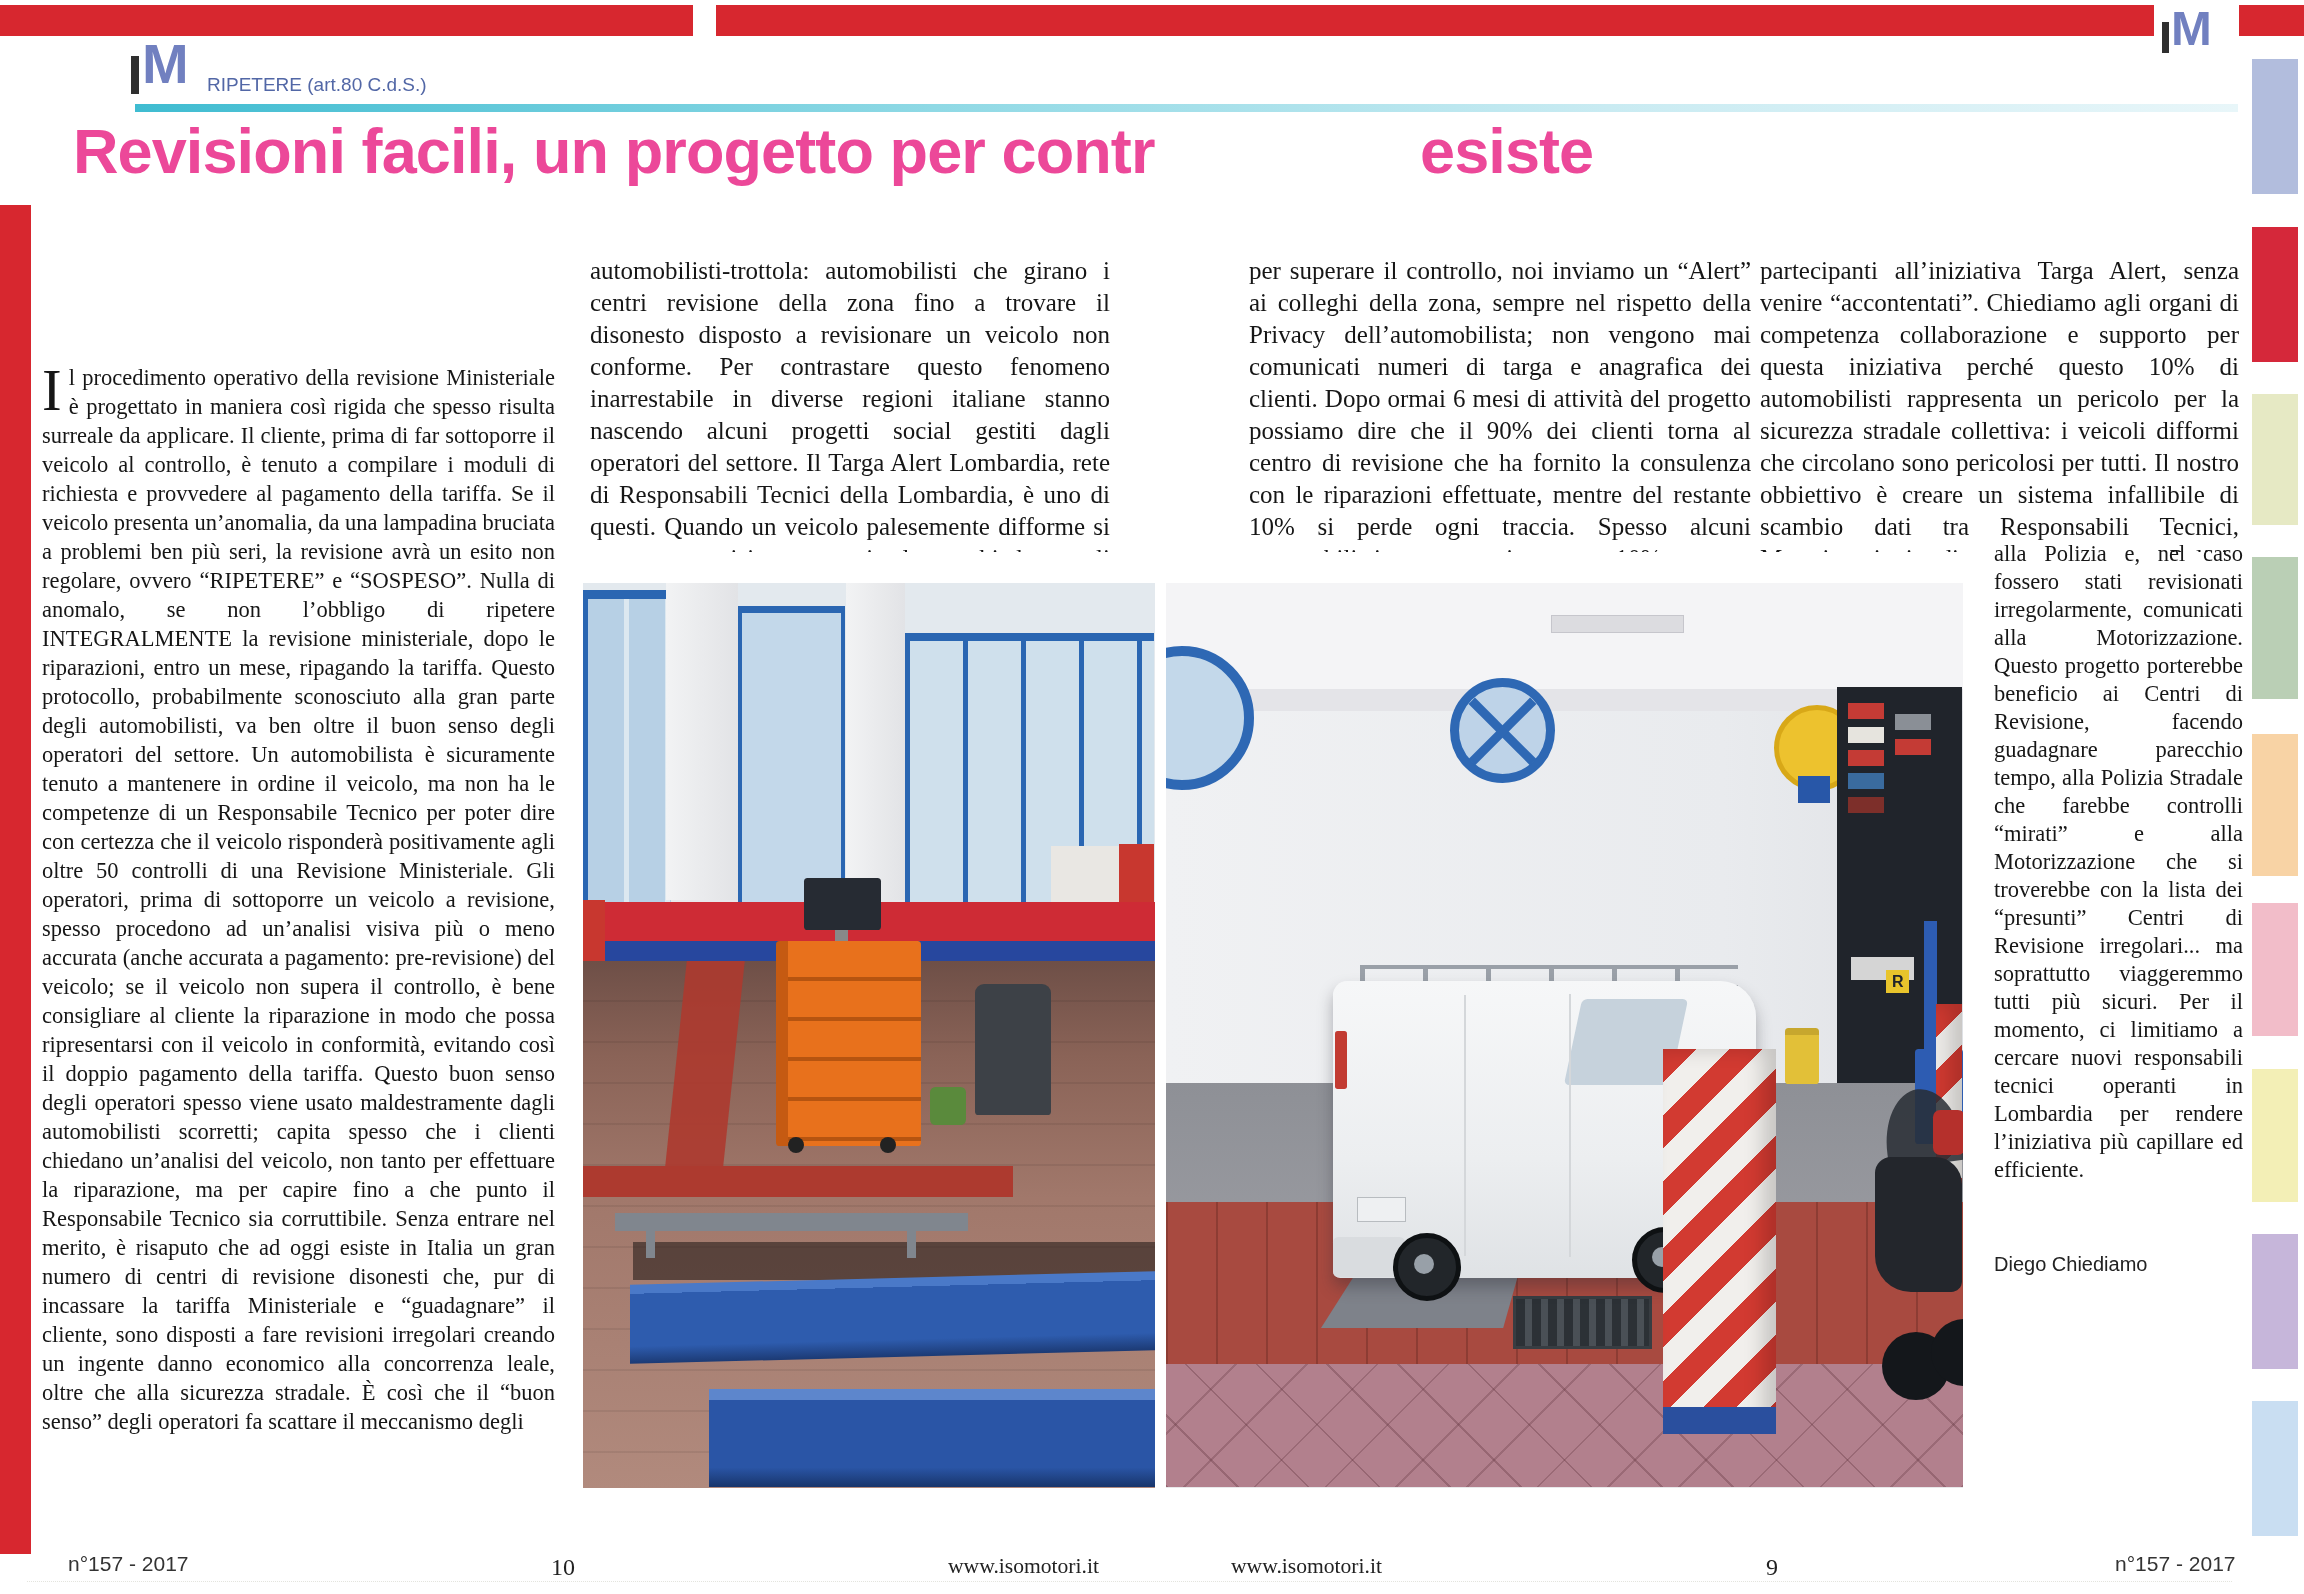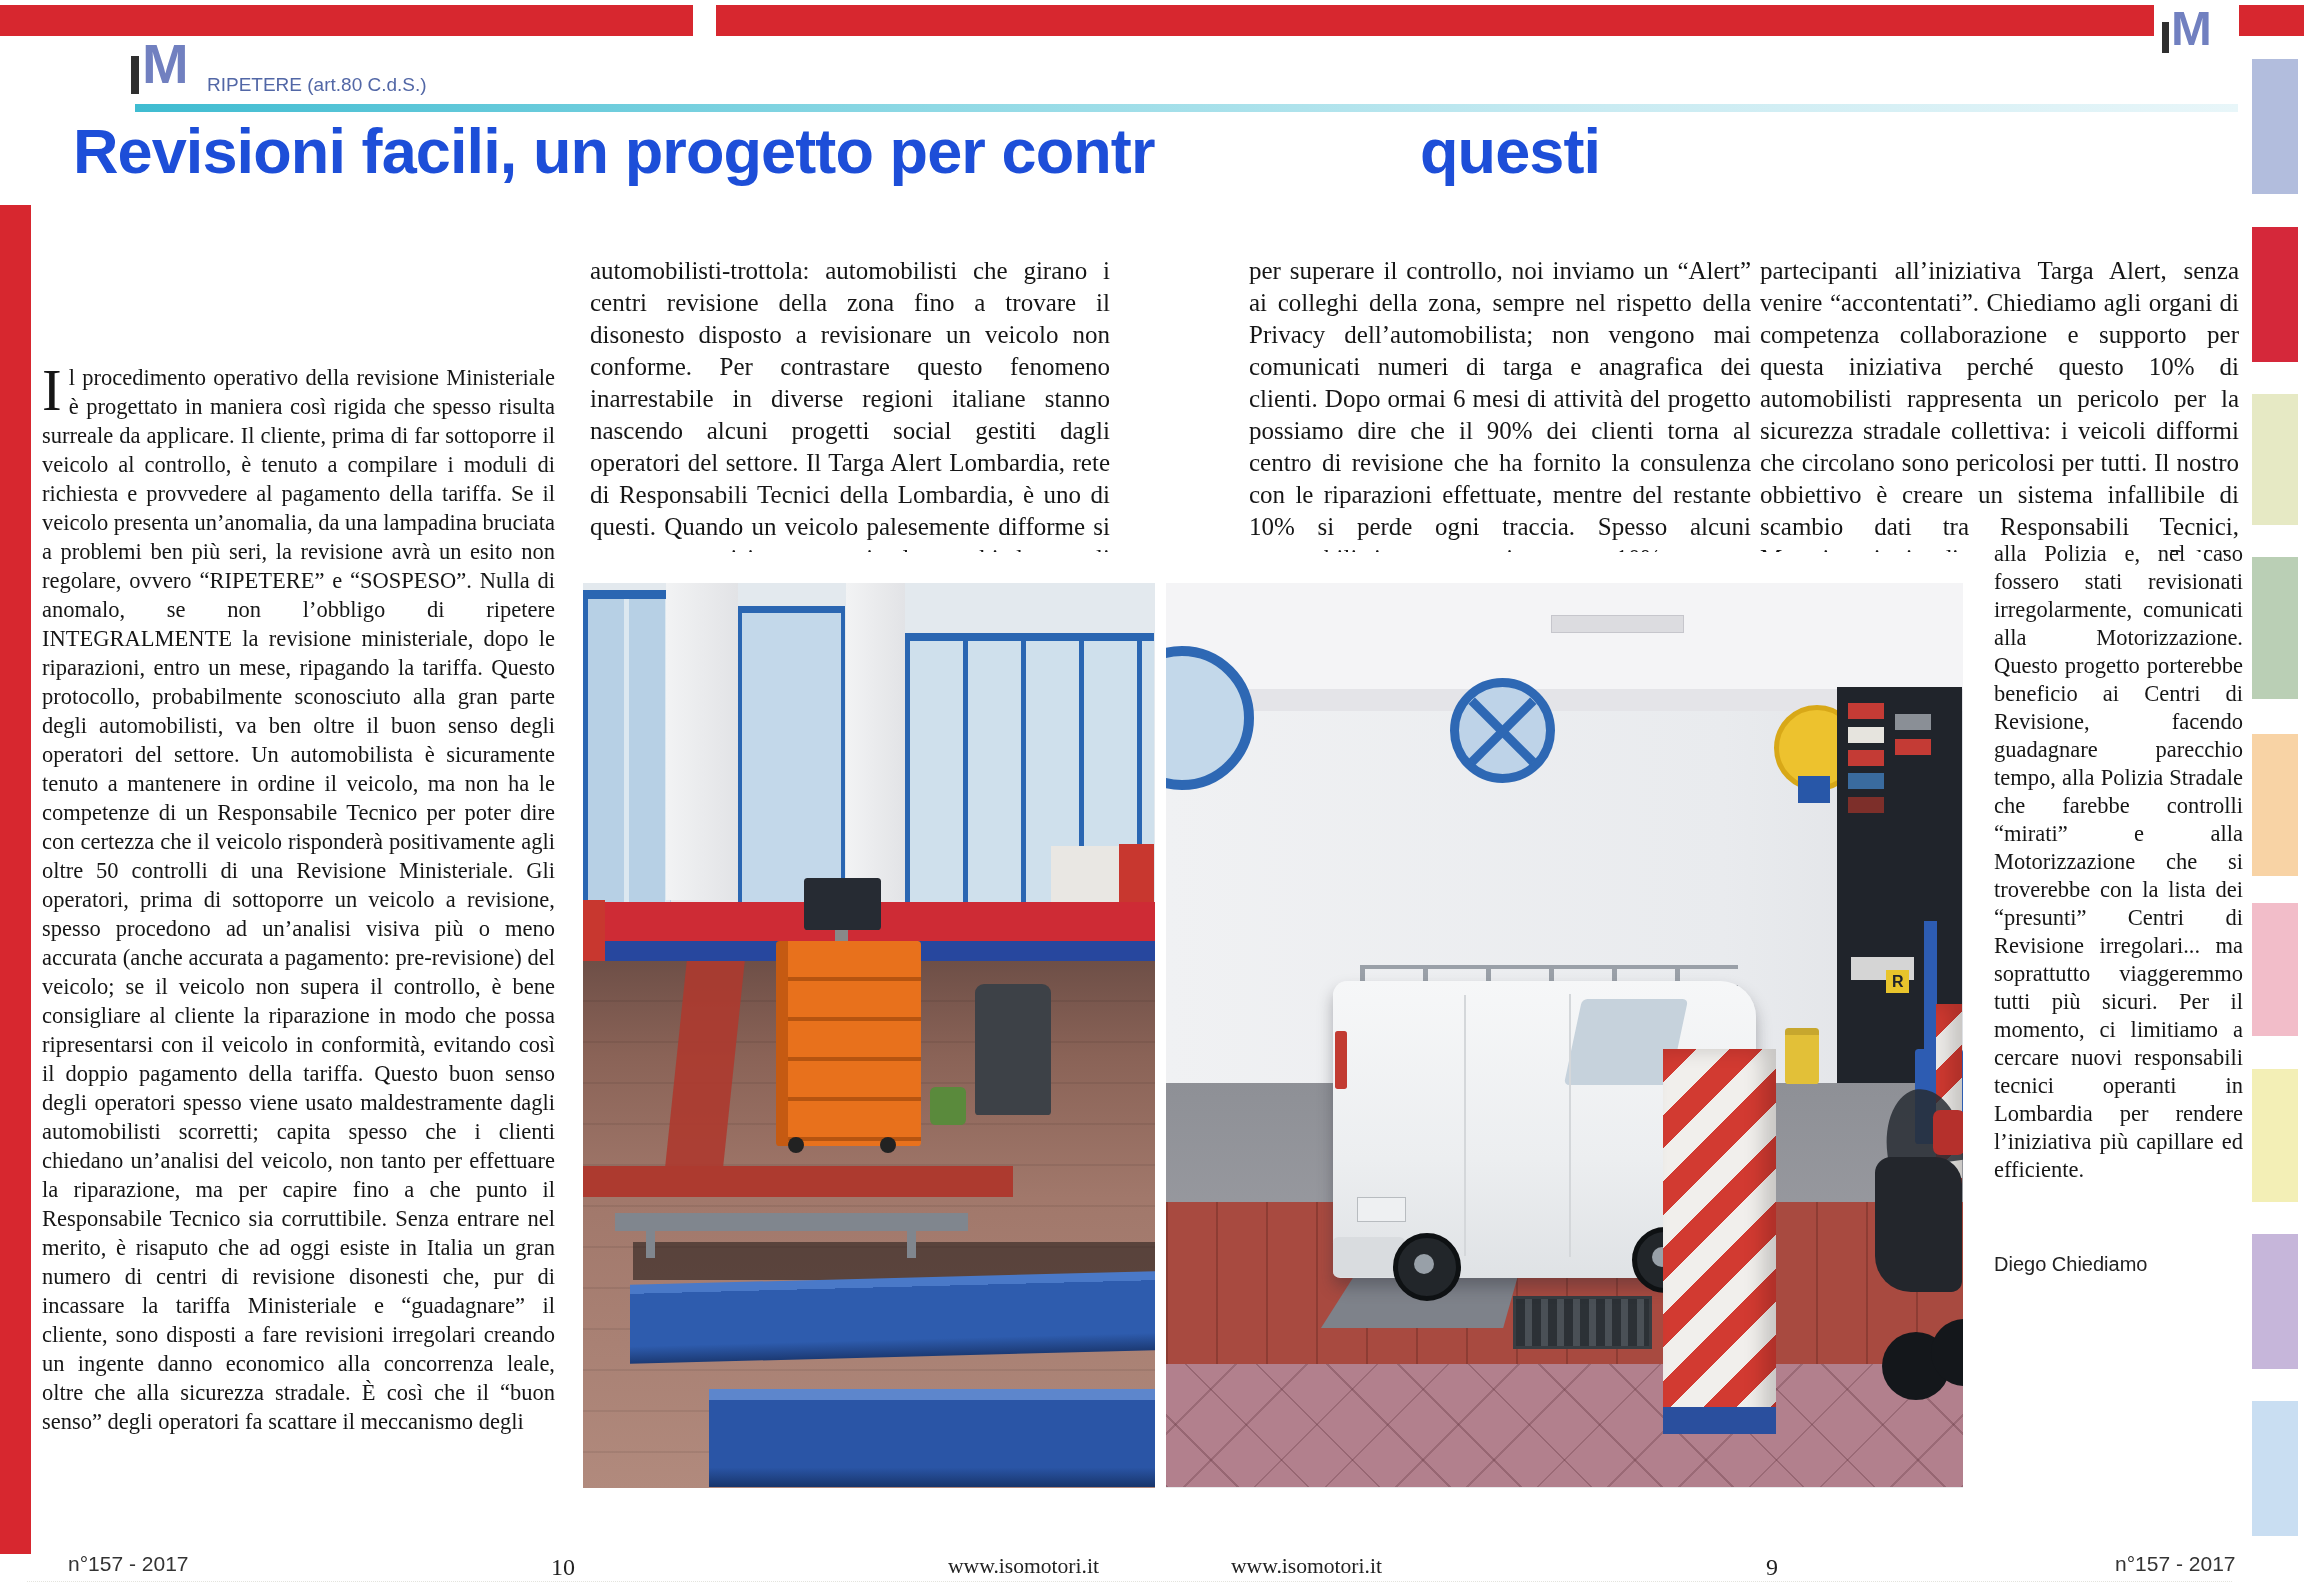--- a/index.html
+++ b/index.html
@@ -8,21 +8,21 @@
   .abs{position:absolute;}
   .sans{font-family:"Liberation Sans",sans-serif;}
   .just{text-align:justify;text-justify:inter-word;}
 
   
   .redbar{background:#d7272f;height:31px;top:4.5px;}
   .logo-i{background:#2f2f2f;}
   .logo-m{font-family:"Liberation Sans",sans-serif;font-weight:bold;color:#7180c0;line-height:1;}
   .teal-rule{background:linear-gradient(90deg,#3fbcd1 0%,#8fd9e5 38%,#c9ebf2 70%,#e8f6f9 100%);}
   .title{font-family:"Liberation Sans",sans-serif;font-weight:bold;font-size:63px;line-height:72px;
-         color:#1d4ed8;letter-spacing:-0.9px;white-space:nowrap;}
+         color:#ec4899;letter-spacing:-0.9px;white-space:nowrap;}
 
   
   .subhead{font-weight:bold;font-size:25px;line-height:28px;}
   .bodytxt{font-size:25px;line-height:32px;}
   .col1txt{font-size:22.5px;line-height:29px;}
   .dropcap{float:left;font-size:59px;line-height:50px;padding:1.8px 7.2px 0 0;}
   .author{font-size:20px;color:#222;}
 
   
   .fissue{font-size:21px;color:#333;}
@@ -112,21 +112,21 @@
 
   <div class="abs logo-i" style="left:131px;top:56px;width:8px;height:38px;"></div>
   <div class="abs logo-m" style="left:142px;top:36px;font-size:56px;">M</div>
   <div class="abs sans" style="left:207px;top:74px;font-size:19px;color:#5267a6;">RIPETERE (art.80 C.d.S.)</div>
   <div class="abs teal-rule" style="left:135px;top:104px;width:2103px;height:8px;"></div>
 
   <div class="abs logo-i" style="left:2162px;top:21.6px;width:7.2px;height:31px;"></div>
   <div class="abs logo-m" style="left:2171px;top:3.6px;font-size:49px;">M</div>
 
   <div class="abs title" style="left:73px;top:115px;">Revisioni facili, un progetto per contr</div>
-  <div class="abs title" style="left:1420px;top:115px;">questi</div>
+  <div class="abs title" style="left:1420px;top:115px;">esiste</div>
 
   <div class="abs col1txt just" style="left:42px;top:363px;width:513px;height:1177px;overflow:hidden;">
     <span class="dropcap">I</span><span>l procedimento operativo della revisione Ministeriale è progettato in maniera così rigida che spesso risulta surreale da applicare. Il cliente, prima di far sottoporre il veicolo al controllo, è tenuto a compilare i moduli di richiesta e provvedere al pagamento della tariffa. Se il veicolo presenta un’anomalia, da una lampadina bruciata a problemi ben più seri, la revisione avrà un esito non regolare, ovvero “RIPETERE” e “SOSPESO”. Nulla di anomalo, se non l’obbligo di ripetere INTEGRALMENTE la revisione ministeriale, dopo le riparazioni, entro un mese, ripagando la tariffa. Questo protocollo, probabilmente sconosciuto alla gran parte degli automobilisti, va ben oltre il buon senso degli operatori del settore. Un automobilista è sicuramente tenuto a mantenere in ordine il veicolo, ma non ha le competenze di un Responsabile Tecnico per poter dire con certezza che il veicolo risponderà positivamente agli oltre 50 controlli di una Revisione Ministeriale. Gli operatori, prima di sottoporre un veicolo a revisione, spesso procedono ad un’analisi visiva più o meno accurata (anche accurata a pagamento: pre-revisione) del veicolo; se il veicolo non supera il controllo, è bene consigliare al cliente la riparazione in modo che possa ripresentarsi con il veicolo in conformità, evitando così il doppio pagamento della tariffa. Questo buon senso degli operatori spesso viene usato maldestramente dagli automobilisti scorretti; capita spesso che i clienti chiedano un’analisi del veicolo, non tanto per effettuare la riparazione, ma per capire fino a che punto il Responsabile Tecnico sia corruttibile. Senza entrare nel merito, è risaputo che ad oggi esiste in Italia un gran numero di centri di revisione disonesti che, pur di incassare la tariffa Ministeriale e “guadagnare” il cliente, sono disposti a fare revisioni irregolari creando un ingente danno economico alla concorrenza leale, oltre che alla sicurezza stradale. È così che il “buon senso” degli operatori fa scattare il meccanismo degli</span>
   </div>
 
   <div class="abs bodytxt just" style="left:590px;top:255px;width:520px;height:297px;overflow:hidden;">automobilisti-trottola: automobilisti che girano i centri revisione della zona fino a trovare il disonesto disposto a revisionare un veicolo non conforme. Per contrastare questo fenomeno inarrestabile in diverse regioni italiane stanno nascendo alcuni progetti social gestiti dagli operatori del settore. Il Targa Alert Lombardia, rete di Responsabili Tecnici della Lombardia, è uno di questi. Quando un veicolo palesemente difforme si presenta a revisione, magari solo per chiedere quali riparazioni dovrebbe eseguire</div>
   <div class="abs bodytxt just" style="left:1249px;top:255px;width:502px;height:297px;overflow:hidden;">per superare il controllo, noi inviamo un “Alert” ai colleghi della zona, sempre nel rispetto della Privacy dell’automobilista; non vengono mai comunicati numeri di targa e anagrafica dei clienti. Dopo ormai 6 mesi di attività del progetto possiamo dire che il 90% dei clienti torna al centro di revisione che ha fornito la consulenza con le riparazioni effettuate, mentre del restante 10% si perde ogni traccia. Spesso alcuni automobilisti appartenenti a questo 10% vanno a chiedere informazioni a più centri</div>
   <div class="abs bodytxt just" style="left:1760px;top:255px;width:479px;height:297px;overflow:hidden;">partecipanti all’iniziativa Targa Alert, senza venire “accontentati”. Chiediamo agli organi di competenza collaborazione e supporto per questa iniziativa perché questo 10% di automobilisti rappresenta un pericolo per la sicurezza stradale collettiva: i veicoli difformi che circolano sono pericolosi per tutti. Il nostro obbiettivo è creare un sistema infallibile di scambio dati tra Responsabili Tecnici, Motorizzazioni di competenza e Polizia Stradale; i dati dei veicoli difformi verranno comunicati</div>
 
   <div class="abs just" style="left:1994px;top:540px;width:249px;height:684px;overflow:hidden;font-size:22.5px;line-height:28px;">alla Polizia e, nel caso fossero stati revisionati irregolarmente, comunicati alla Motorizzazione. Questo progetto porterebbe beneficio ai Centri di Revisione, facendo guadagnare parecchio tempo, alla Polizia Stradale che farebbe controlli “mirati” e alla Motorizzazione che si troverebbe con la lista dei “presunti” Centri di Revisione irregolari... ma soprattutto viaggeremmo tutti più sicuri. Per il momento, ci limitiamo a cercare nuovi responsabili tecnici operanti in Lombardia per rendere l’iniziativa più capillare ed efficiente.</div>

